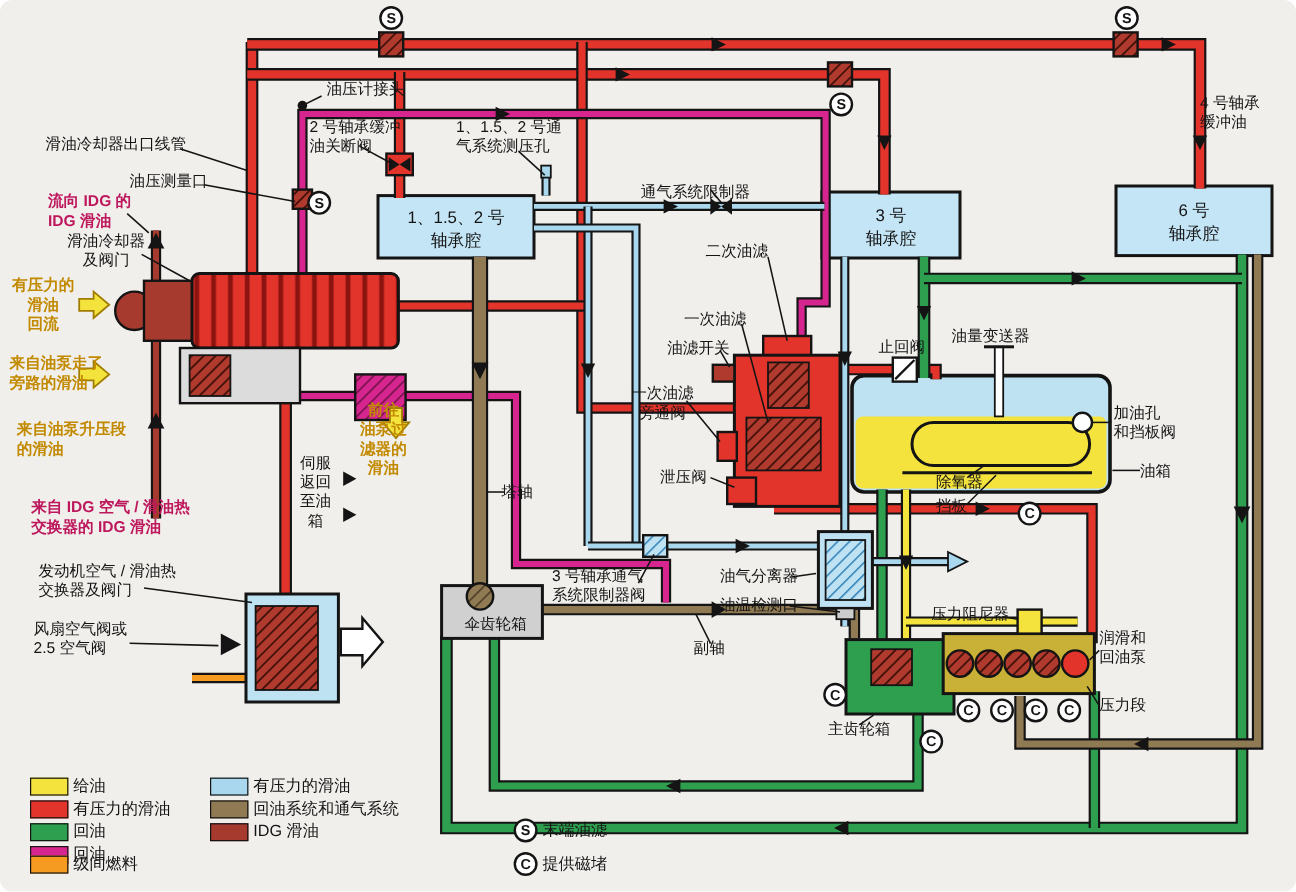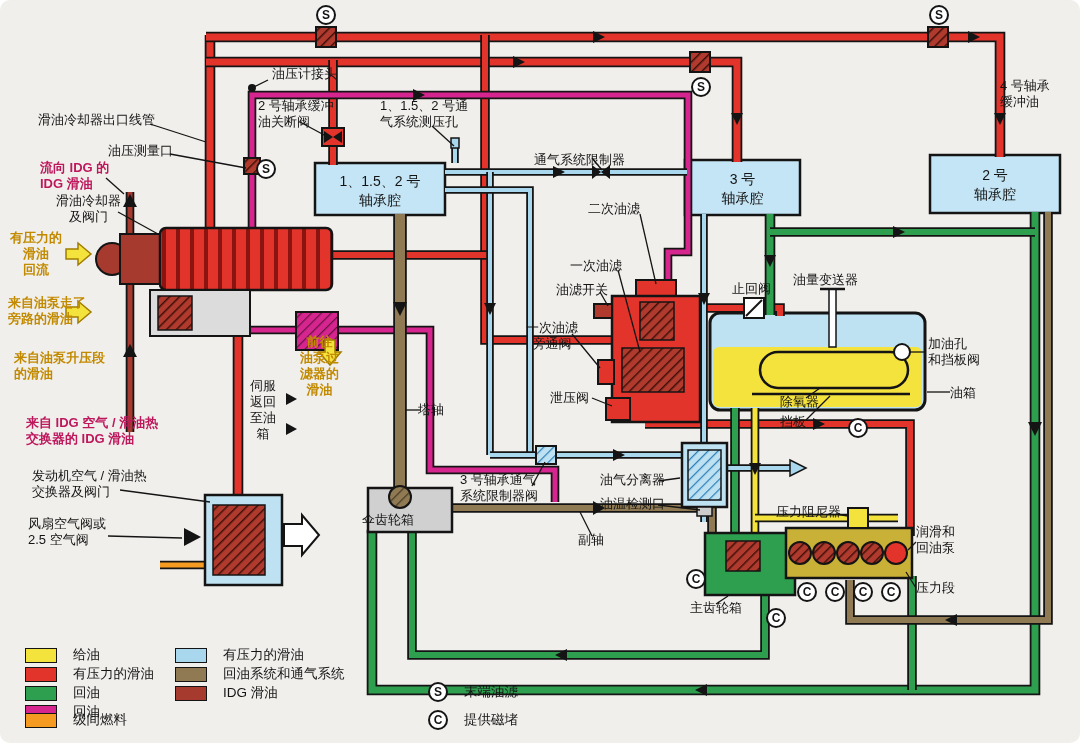--- a/index.html
+++ b/index.html
@@ -9,21 +9,21 @@
   .pipe{fill:none;stroke-linecap:butt}
   .c-red{stroke:#e3342c}.c-mg{stroke:#d6258e}.c-gr{stroke:#2e9e4f}.c-bl{stroke:#a9d7ee}
   .c-br{stroke:#8f7a54}.c-yl{stroke:#f4e23d}.c-idg{stroke:#a63a2e}.c-or{stroke:#f59b22}
   .lbl{position:absolute;font-size:13px;line-height:1.22;color:#141414;white-space:pre-line;font-weight:500}
   .r{color:#be185d;font-weight:700}
   .y{color:#c28a00;font-weight:700}
   .c{text-align:center}
   .boxlbl{position:absolute;font-size:14px;line-height:1.35;color:#141414;text-align:center;white-space:pre-line;font-weight:500}
   .sym{position:absolute;width:16px;height:16px;background:#fff;border:2px solid #141414;border-radius:50%;
        text-align:center;font-size:12px;font-weight:700;line-height:16px;color:#141414}
-  .lg-row{position:absolute;display:flex;align-items:center;gap:16px;font-size:13.5px;font-weight:500;color:#141414}
+  .lg-row{position:absolute;display:flex;align-items:center;gap:4px;font-size:13.5px;font-weight:500;color:#141414}
   .sw{width:30px;height:13px;border:1.6px solid #141414;display:inline-block;flex:none}
   .sym-inline{width:16px;height:16px;border:2px solid #141414;border-radius:50%;background:#fff;text-align:center;
        font-size:12px;font-weight:700;line-height:16px;display:inline-block;flex:none}
 </style>
 </head>
 <body>
 
 <div class="stage">
 
 <svg width="1080" height="743" viewBox="0 0 1080 743">
@@ -322,32 +322,32 @@
 箱</div>
 <div class="lbl y c" style="left:300px;top:334px">前往
 油泵过
 滤器的
 滑油</div>
 <div class="lbl" style="left:418px;top:402px">塔轴</div>
 <div class="lbl" style="left:460px;top:472px">3 号轴承通气
 系统限制器阀</div>
 <div class="lbl" style="left:600px;top:472px">油气分离器</div>
 <div class="lbl" style="left:600px;top:496px">油温检测口</div>
-<div class="lbl c" style="left:348px;top:512px;width:80px">伞齿轮箱</div>
+<div class="lbl c" style="left:373px;top:512px;width:80px">伞齿轮箱</div>
 <div class="lbl" style="left:578px;top:532px">副轴</div>
 <div class="lbl" style="left:690px;top:600px">主齿轮箱</div>
 <div class="lbl" style="left:776px;top:504px">压力阻尼器</div>
 <div class="lbl" style="left:916px;top:524px">润滑和
 回油泵</div>
 <div class="lbl" style="left:916px;top:580px">压力段</div>
 <div class="boxlbl" style="left:315px;top:172px;width:130px">1、1.5、2 号
 轴承腔</div>
 <div class="boxlbl" style="left:685px;top:170px;width:115px">3 号
 轴承腔</div>
-<div class="boxlbl" style="left:930px;top:166px;width:130px">2 号
+<div class="boxlbl" style="left:930px;top:166px;width:130px">6 号
 轴承腔</div>
 
 <div class="sym" style="left:316px;top:5px">S</div>
 <div class="sym" style="left:929px;top:5px">S</div>
 <div class="sym" style="left:691px;top:77px">S</div>
 <div class="sym" style="left:256px;top:159px">S</div>
 <div class="sym" style="left:848px;top:418px">C</div>
 <div class="sym" style="left:686px;top:569px">C</div>
 <div class="sym" style="left:766px;top:608px">C</div>
 <div class="sym" style="left:797px;top:582px">C</div>

